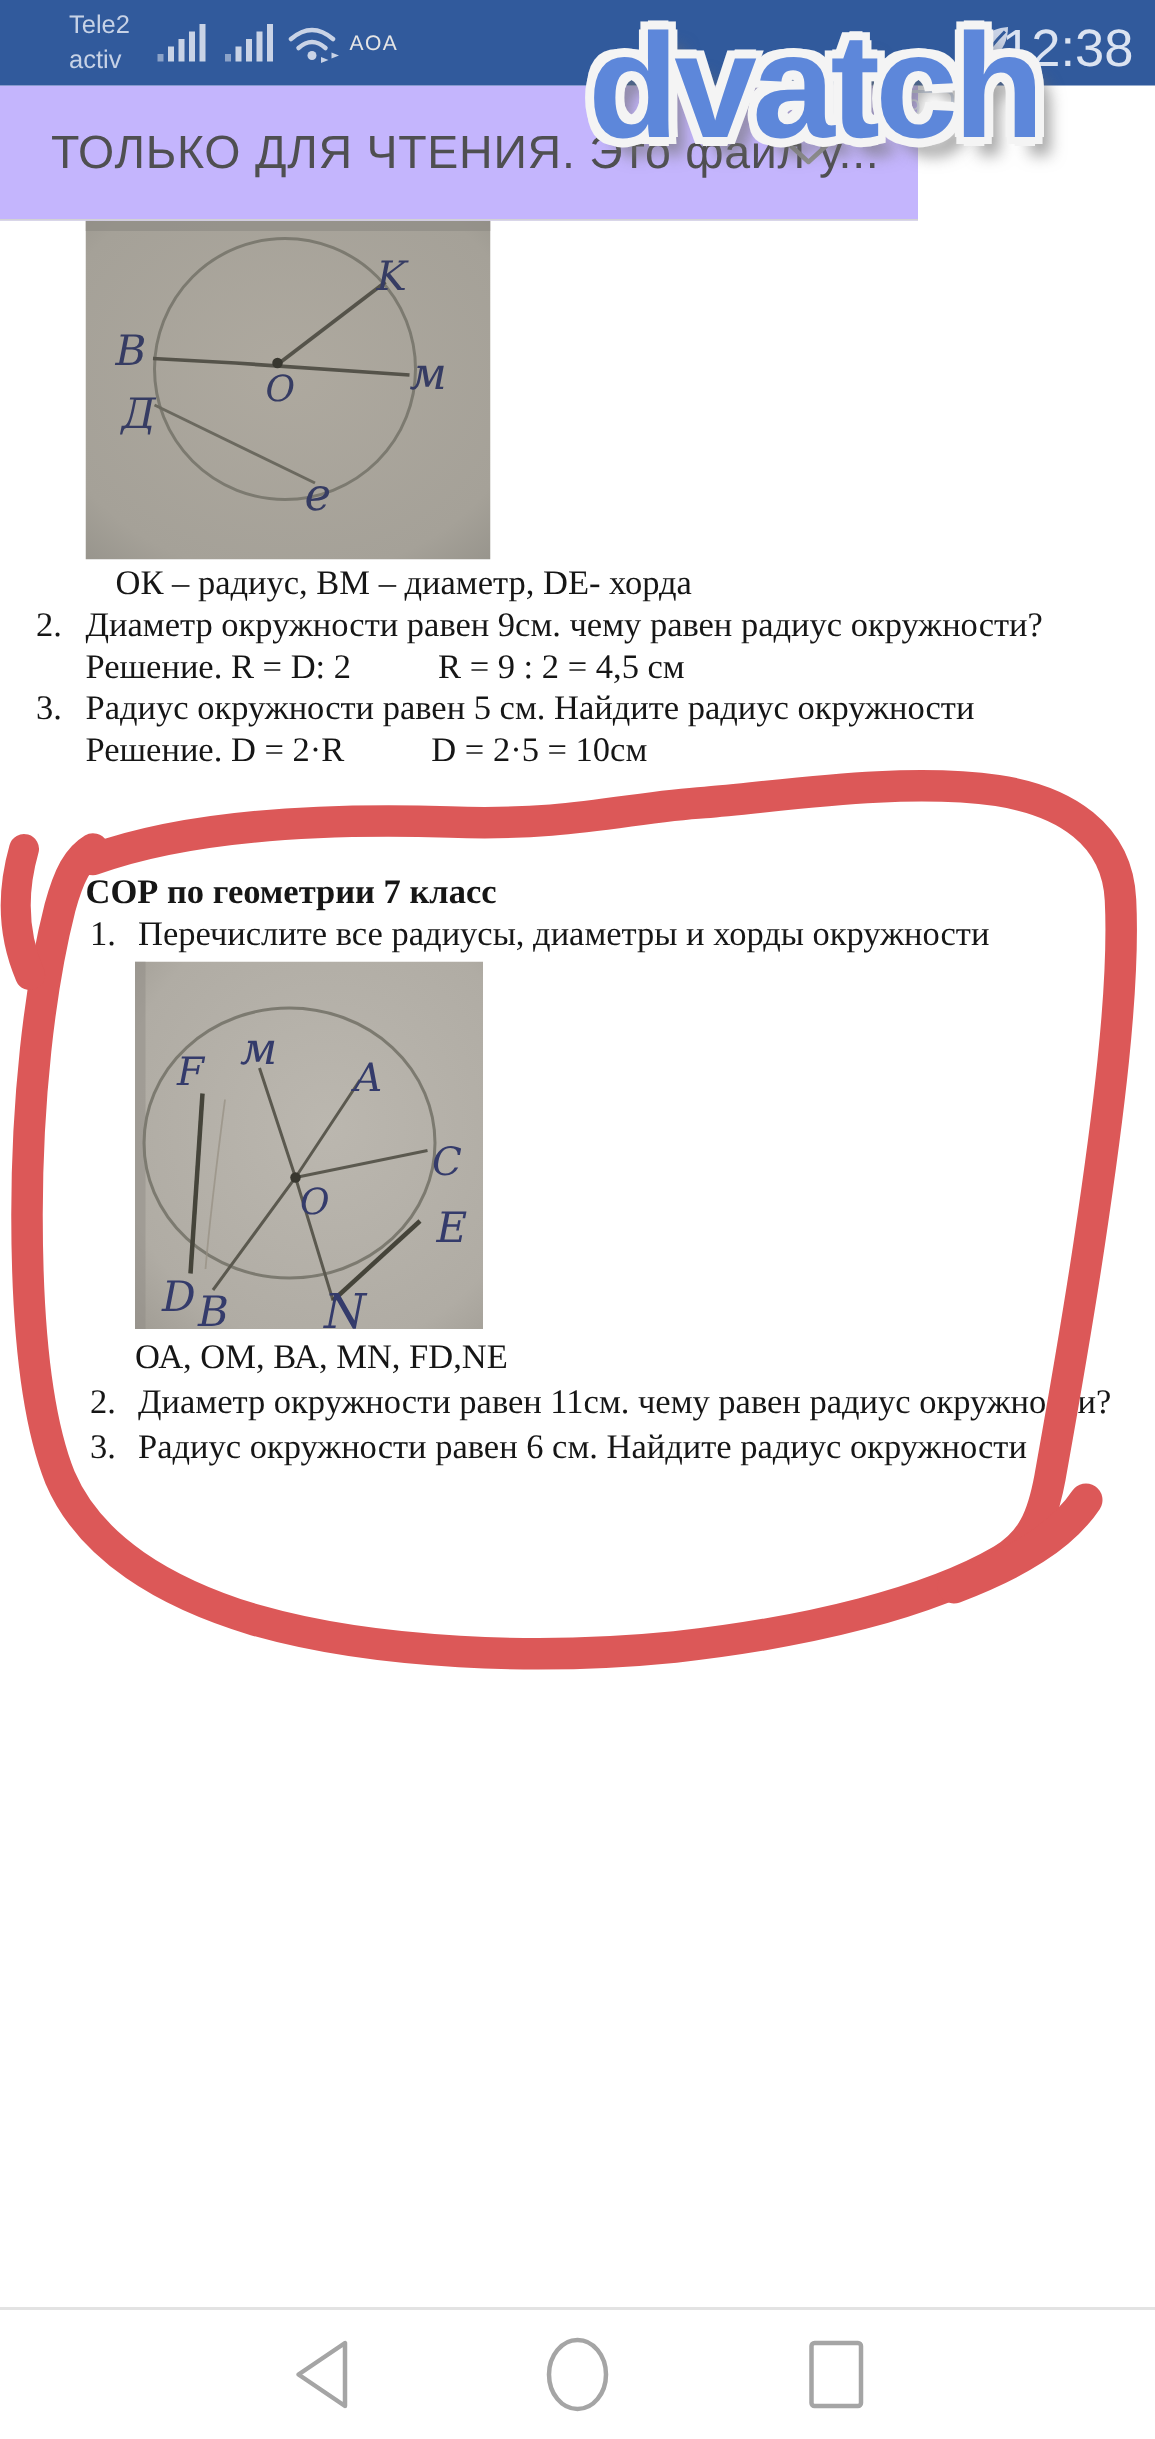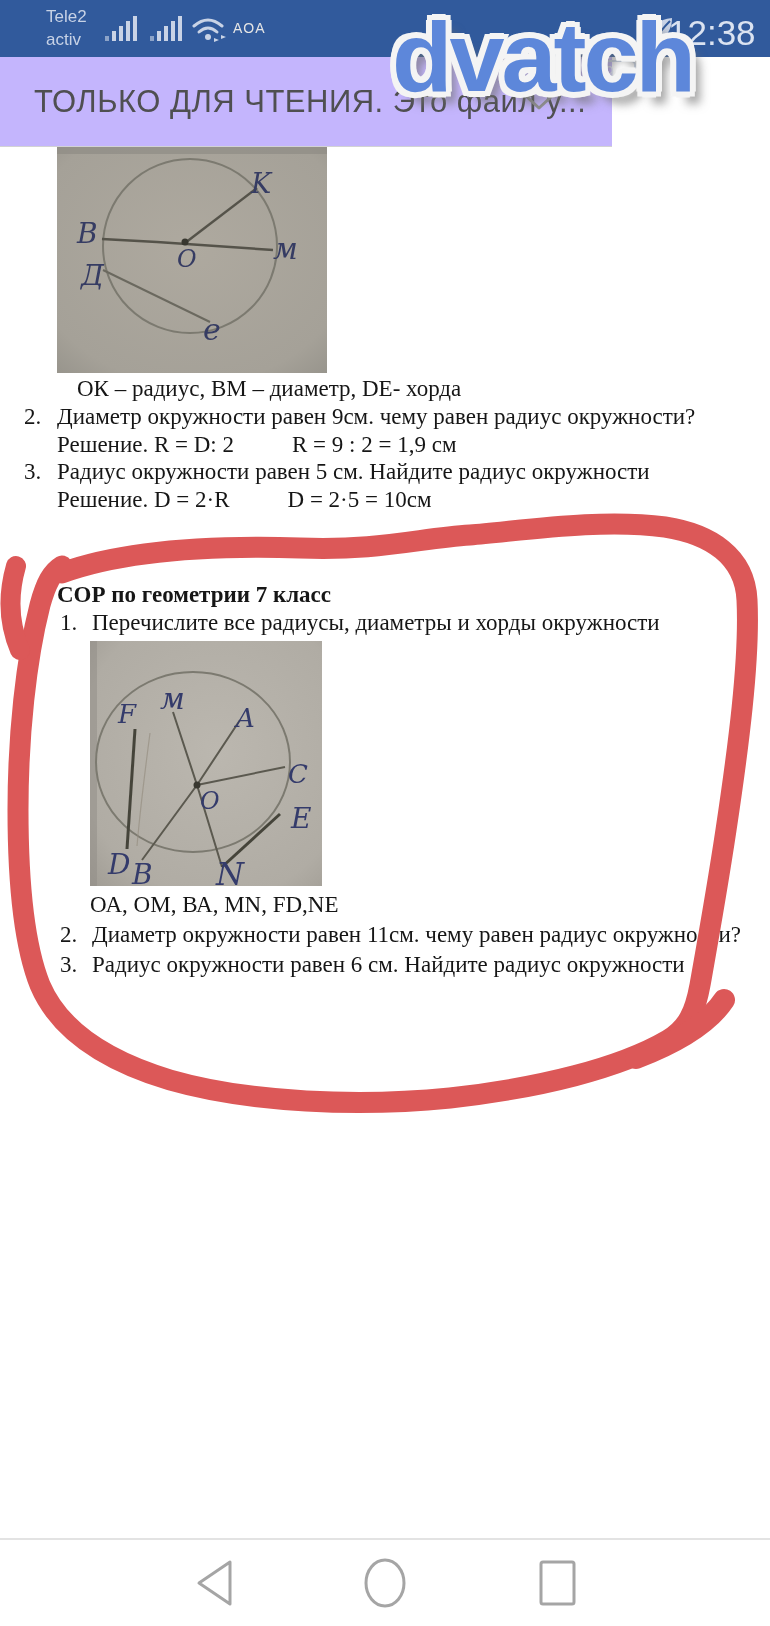--- a/index.html
+++ b/index.html
@@ -134,21 +134,21 @@
     </g>
   </svg>
 </div>
 
 <div class="doc-text" style="left:57px;top:376px;margin-left:20px;">ОК – радиус, ВМ – диаметр, DE- хорда</div>
 
 <div class="doc-text" style="left:24px;top:404px;">2.</div>
 <div class="doc-text" style="left:57px;top:404px;">Диаметр окружности равен 9см. чему равен радиус окружности?</div>
 
 <div class="doc-text" style="left:57px;top:432px;">
-  <span>Решение. R = D: 2</span><span class="sol-gap"></span><span>R = 9 : 2 = 1,9 см</span>
+  <span>Решение. R = D: 2</span><span class="sol-gap"></span><span>R = 9 : 2 = 4,5 см</span>
 </div>
 
 <div class="doc-text" style="left:24px;top:459px;">3.</div>
 <div class="doc-text" style="left:57px;top:459px;">Радиус окружности равен 5 см. Найдите радиус окружности</div>
 
 <div class="doc-text" style="left:57px;top:487px;">
   <span>Решение. D = 2·R</span><span class="sol-gap"></span><span>D = 2·5 = 10см</span>
 </div>
 
 <div class="doc-text bold" style="left:57px;top:582px;text-align:right;">СОР по геометрии 7 класс</div>

